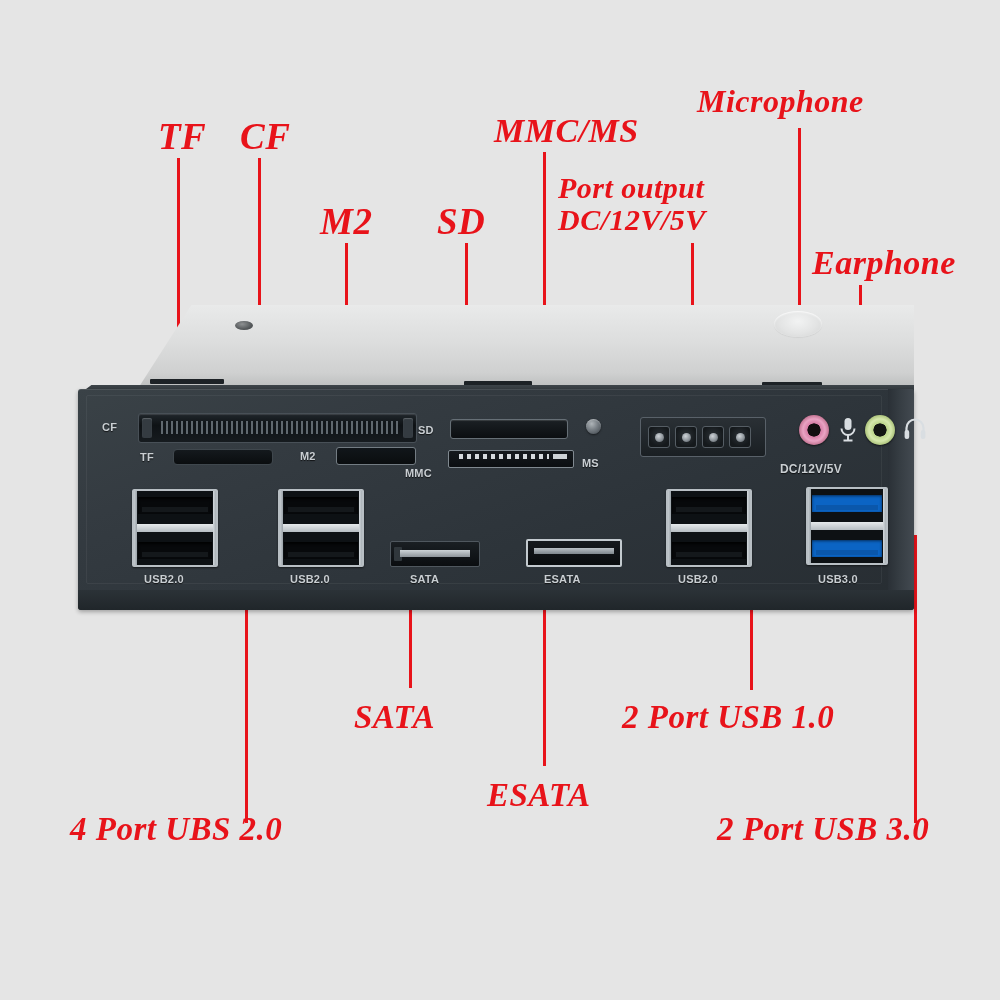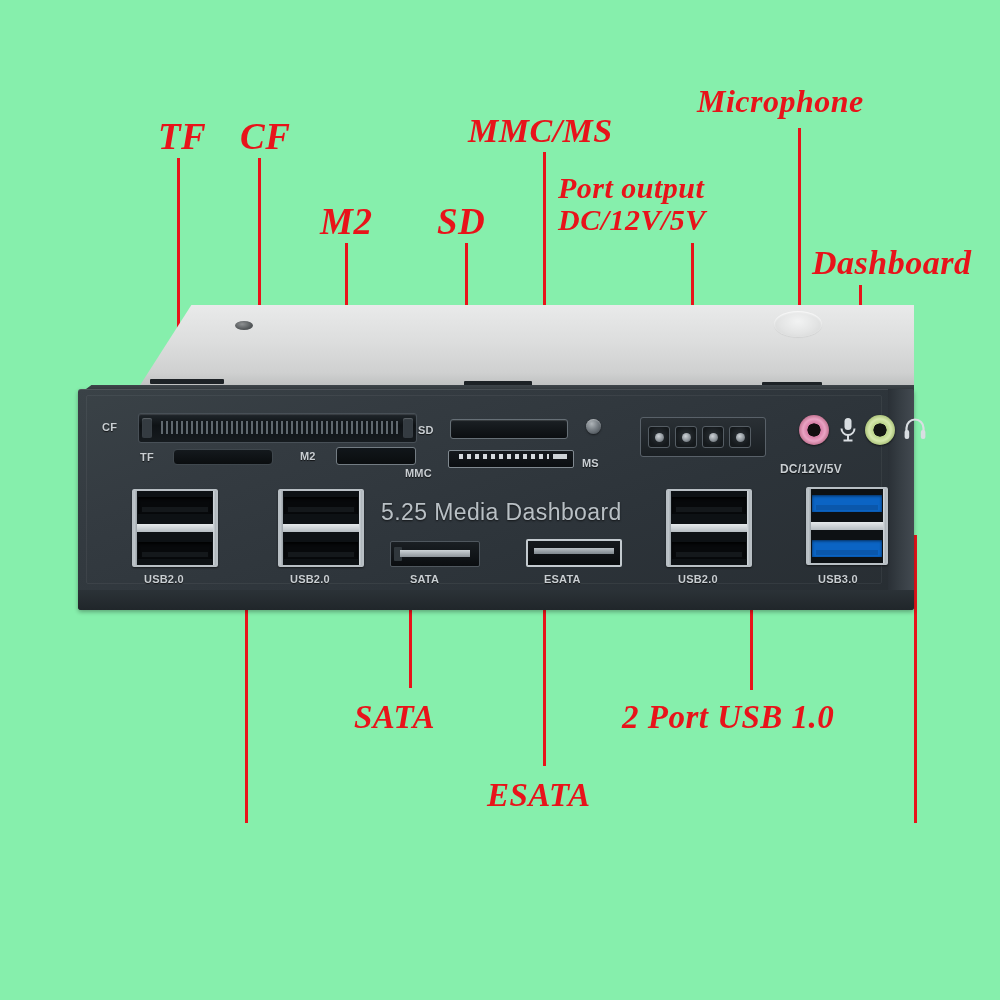--- a/index.html
+++ b/index.html
@@ -1,18 +1,18 @@
 <!DOCTYPE html>
 <html><head>
 <meta charset="utf-8">
 <style>
   html,body{margin:0;padding:0;background:#ffffff;}
   body{width:1000px;height:1000px;position:relative;overflow:hidden;
        font-family:"Liberation Sans",sans-serif;}
-  #stage{position:absolute;left:0;top:0;width:1000px;height:1000px;background:#86efac;}
+  #stage{position:absolute;left:0;top:0;width:1000px;height:1000px;background:#e5e5e5;}
 
   
   .callout{position:absolute;color:#e8131a;font-family:"Liberation Serif",serif;
            font-weight:bold;font-style:italic;white-space:pre;line-height:1.05;
            letter-spacing:.5px;}
 
   
   .lead{position:absolute;background:#e8131a;}
   .lead.v{width:3px;}
   .lead.h{height:3px;}
@@ -125,33 +125,35 @@
 </style>
 </head>
 <body>
 
 <div id="stage">
 
   <div class="callout" style="left:158px;top:118px;font-size:37px;">TF</div>
   <div class="callout" style="left:240px;top:118px;font-size:37px;">CF</div>
   <div class="callout" style="left:320px;top:203px;font-size:37px;">M2</div>
   <div class="callout" style="left:437px;top:203px;font-size:37px;">SD</div>
-  <div class="callout" style="left:468px;top:113px;font-size:34px;">MMC/MS</div>
+  <div class="callout" style="left:494px;top:113px;font-size:34px;">MMC/MS</div>
 
   <div style="position:absolute;left:558px;top:172px;">
     <div class="callout" style="position:static;font-size:30px;">Port output</div>
     <div class="callout" style="position:static;font-size:30px;">DC/12V/5V</div>
   </div>
 
   <div class="callout" style="left:697px;top:85px;font-size:32px;">Microphone</div>
-  <div class="callout" style="left:812px;top:245px;font-size:34px;">Dashboard</div>
-
+  <div class="callout" style="left:812px;top:245px;font-size:34px;">Earphone</div>
+
+  <div class="callout" style="left:70px;top:812px;font-size:33px;">4 Port UBS 2.0</div>
   <div class="callout" style="left:354px;top:700px;font-size:33px;">SATA</div>
   <div class="callout" style="left:487px;top:778px;font-size:33px;">ESATA</div>
   <div class="callout" style="left:622px;top:700px;font-size:33px;">2 Port USB 1.0</div>
+  <div class="callout" style="left:717px;top:812px;font-size:33px;">2 Port USB 3.0</div>
 
   <div class="lead v" style="left:177px;top:158px;height:299px;"></div>
   <div class="dot" style="left:175px;top:453px;"></div>
 
   <div class="lead v" style="left:258px;top:158px;height:272px;"></div>
   <div class="dot" style="left:256px;top:426px;"></div>
 
   <div class="lead v" style="left:345px;top:243px;height:218px;"></div>
   <div class="dot" style="left:343px;top:457px;"></div>
 
@@ -257,21 +259,20 @@
         <rect x="5.5" y="22.5" width="9" height="2" fill="#d9dee2"></rect>
       </svg>
 
       <div class="jack jack-ear" style="left:787px;top:26px;"></div>
       <svg style="position:absolute;left:826px;top:28px;" width="22" height="24" viewBox="0 0 22 24">
         <path d="M2.5 15V11a8.5 8.5 0 0 1 17 0v4" fill="none" stroke="#d9dee2" stroke-width="2.2"></path>
         <rect x="0.6" y="13" width="4.6" height="9" rx="2.1" fill="#d9dee2"></rect>
         <rect x="16.8" y="13" width="4.6" height="9" rx="2.1" fill="#d9dee2"></rect>
       </svg>
 
-      <div class="brand" style="left:303px;top:110px;">5.25 Media Dashboard</div>
 
       <div class="usb" style="left:54px;top:100px;width:86px;height:78px;">
         <div class="usb-port" style="top:8px;">
           <div class="usb-tongue" style="top:10px;"></div>
         </div>
         <div class="usb-mid"></div>
         <div class="usb-port" style="bottom:8px;">
           <div class="usb-tongue" style="top:10px;"></div>
         </div>
         <div class="usb-side" style="left:1px;"></div>

